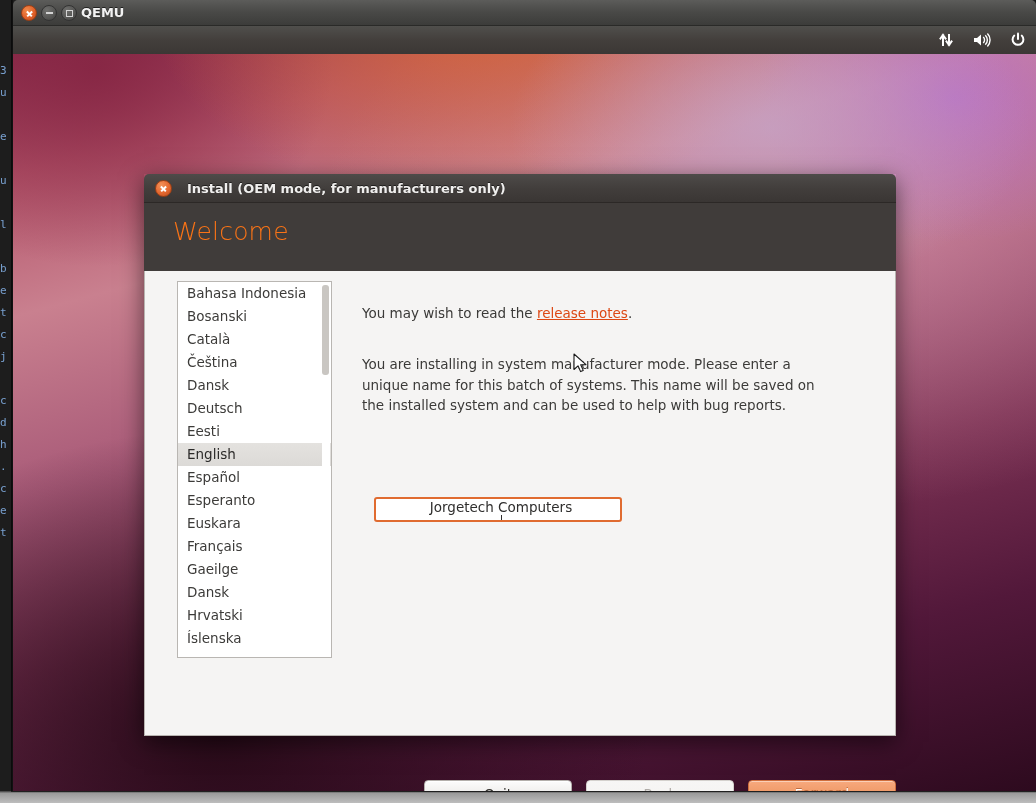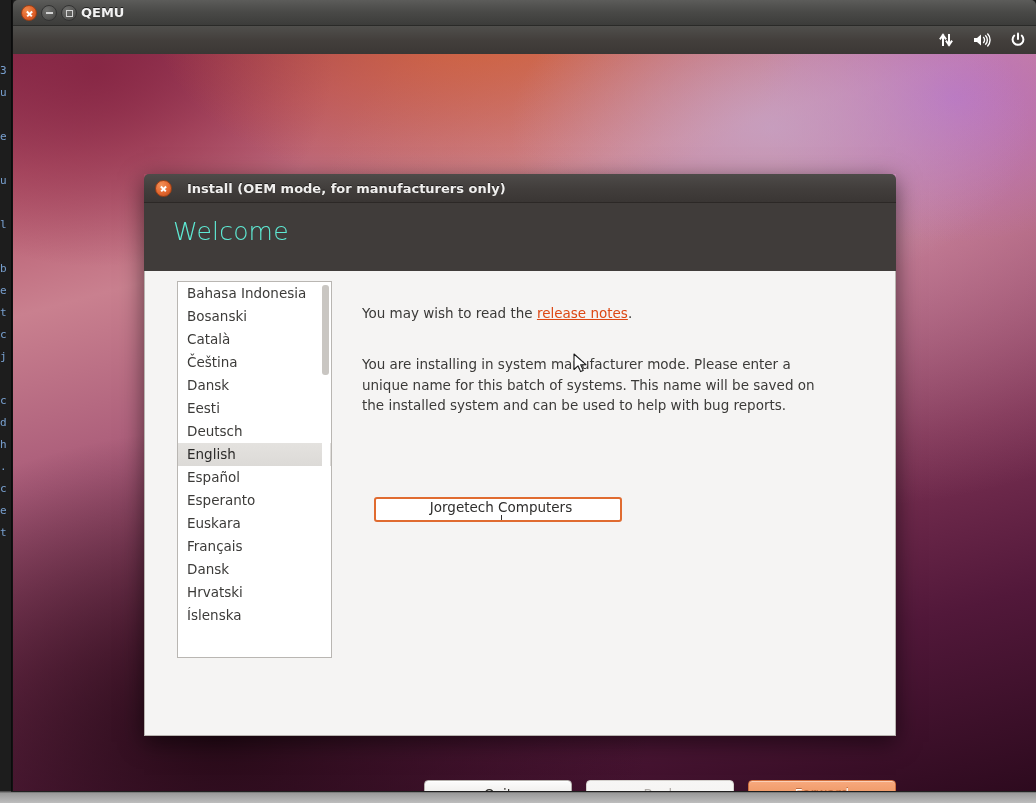--- a/index.html
+++ b/index.html
@@ -146,21 +146,21 @@
     color:#f0efee; font-size:13px; font-weight:bold;
     text-shadow:0 -1px 0 rgba(0,0,0,.55);
   }
   .dlg-header{
     height:68px;
     background:#403c3a;
     position:relative;
   }
   .dlg-heading{
     position:absolute; left:29px; top:14px;
-    color:#5eead4; font-size:25px; font-weight:300;
+    color:#f97316; font-size:25px; font-weight:300;
     letter-spacing:.2px;
   }
   .dlg-body{
     height:465px;
     background:#f5f4f3;
     border:1px solid #b8b4b0;
     border-top:none;
     position:relative;
   }
 
@@ -376,27 +376,28 @@
 
       <div class="dlg-body">
 
         <div class="lang-list">
           <div id="lang-items">
               <div class="lang-item">Bahasa Indonesia</div>
               <div class="lang-item">Bosanski</div>
               <div class="lang-item">Català</div>
               <div class="lang-item">Čeština</div>
               <div class="lang-item">Dansk</div>
+              <div class="lang-item">Deutsch</div>
               <div class="lang-item">Eesti</div>
-              <div class="lang-item">Deutsch</div>
               <div class="lang-item selected">English</div>
               <div class="lang-item">Español</div>
               <div class="lang-item">Esperanto</div>
               <div class="lang-item">Euskara</div>
               <div class="lang-item">Français</div>
+              <div class="lang-item">Gaeilge</div>
               <div class="lang-item">Dansk</div>
               <div class="lang-item">Hrvatski</div>
               <div class="lang-item">Íslenska</div>
             </div>
           <div class="lang-scrollbar">
             <div class="lang-thumb"></div>
           </div>
         </div>
 
         <div class="content">

